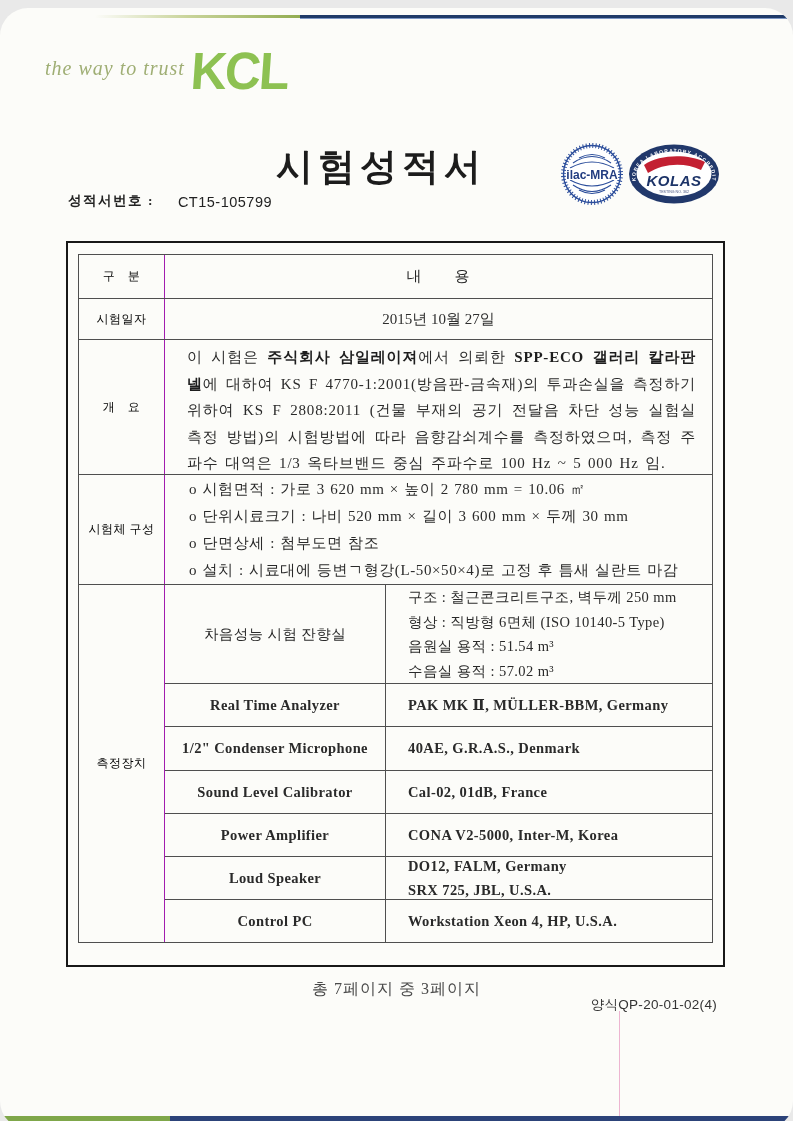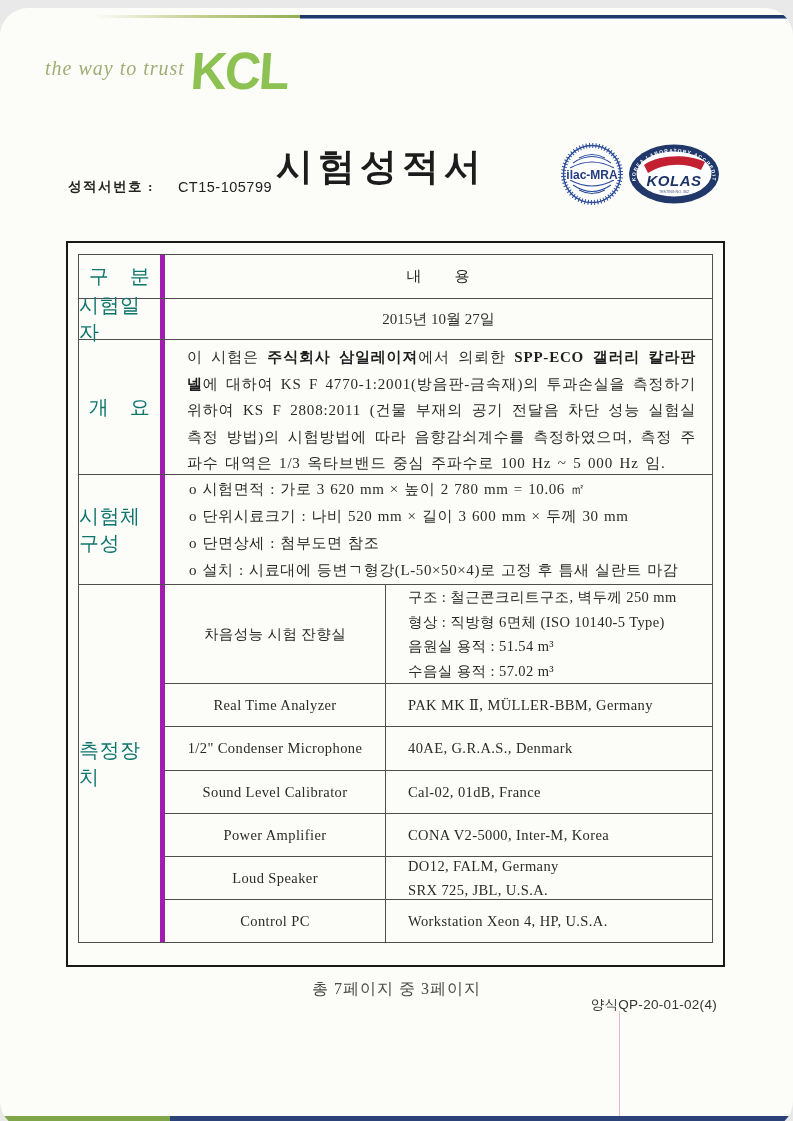--- a/index.html
+++ b/index.html
@@ -23,57 +23,57 @@
   
   .kcl-logo{position:absolute;top:40px;left:45px;display:flex;align-items:flex-end;}
   .kcl-tagline{font-style:italic;font-size:20px;color:#9fae74;letter-spacing:1px;
     padding-bottom:14px;font-family:"Liberation Serif",serif;}
   .kcl-mark{font-family:"Liberation Sans","DejaVu Sans",sans-serif;font-weight:800;
     font-size:50px;line-height:46px;color:#8dc152;letter-spacing:-2px;
     transform:skewX(-4deg) scaleY(1.05);margin-left:6px;}
   
   .doc-title{position:absolute;top:134px;left:0;width:762px;text-align:center;
     font-size:37px;font-weight:bold;letter-spacing:5px;color:#1c1c1c;}
-  .report-no{position:absolute;top:170px;left:68px;display:flex;align-items:center;}
+  .report-no{position:absolute;top:184px;left:68px;display:flex;align-items:flex-end;}
   .report-no .lbl{font-size:13.5px;font-weight:bold;letter-spacing:1.5px;color:#222;}
   .report-no .val{font-size:14.5px;margin-left:24px;letter-spacing:0.5px;color:#222;
     font-family:"Liberation Sans","DejaVu Sans",sans-serif;}
   
   .certs{position:absolute;top:134px;left:560px;display:flex;align-items:center;}
   .cert-ilac{width:64px;height:64px;}
   .cert-kolas{width:94px;height:62px;margin-left:3px;}
   
   .frame{position:absolute;left:66px;top:233px;width:659px;height:726px;
     border:2px solid #181818;box-sizing:border-box;}
   .doc-table{position:absolute;left:78px;top:246px;width:635px;
     border:1px solid #4f4f4f;box-sizing:border-box;font-size:15px;}
   .t-row{display:flex;box-sizing:border-box;}
   .t-row + .t-row{border-top:1px solid #4f4f4f;}
-  .t-label{width:86px;min-width:86px;border-right:5px solid #a21caf;box-sizing:border-box;
+  .t-label{width:86px;min-width:86px;border-right:1px solid #a21caf;box-sizing:border-box;
     display:flex;align-items:center;justify-content:center;
-    font-size:20px;letter-spacing:0.5px;color:#0f766e;}
+    font-size:12px;letter-spacing:0.5px;color:#000000;}
   .t-content{flex:1;box-sizing:border-box;min-width:0;}
   .h-43{height:43px}.h-41{height:41px}.h-135{height:135px}.h-110{height:110px}.h-358{height:358px}
   .cell-center{display:flex;align-items:center;justify-content:center;}
   .hdr{font-size:15px;letter-spacing:1px;color:#242424;}
   .para{padding:4px 16px 0 22px;text-align:justify;word-break:break-all;
     line-height:26.5px;letter-spacing:0.8px;word-spacing:2px;color:#2a2a2a;}
   .para b{font-weight:bold;color:#1e1e1e;}
   .bullets{height:100%;display:flex;flex-direction:column;justify-content:center;
     padding-left:24px;white-space:pre-line;line-height:27px;letter-spacing:0.6px;
     word-spacing:1px;color:#2a2a2a;box-sizing:border-box;}
   
   .equip{display:grid;grid-template-columns:221px 1fr;
     grid-template-rows:98px 43px 44px 43px 43px 43px 1fr;height:100%;}
   .e-name{border-right:1px solid #4f4f4f;display:flex;align-items:center;justify-content:center;
     font-size:14.5px;letter-spacing:0.4px;color:#2a2a2a;box-sizing:border-box;text-align:center;}
   .e-val{display:flex;flex-direction:column;justify-content:center;padding-left:22px;
     white-space:pre-line;font-size:14.5px;line-height:24.5px;letter-spacing:0.4px;
     color:#2a2a2a;box-sizing:border-box;}
-  .bt{border-top:1px solid #4f4f4f;}
+  .bt{border-top:1px solid #4f4f4f;font-weight:bold;}
   
   .page-info{position:absolute;top:971px;left:0;width:793px;text-align:center;
     font-size:16px;letter-spacing:1px;color:#4a4a4a;}
   .form-no{position:absolute;top:988px;right:76px;font-size:13.5px;color:#333;
     font-family:"Liberation Sans","DejaVu Sans",sans-serif;letter-spacing:0.3px;}
 </style>
 </head>
 <body>
 
 <div class="page">

